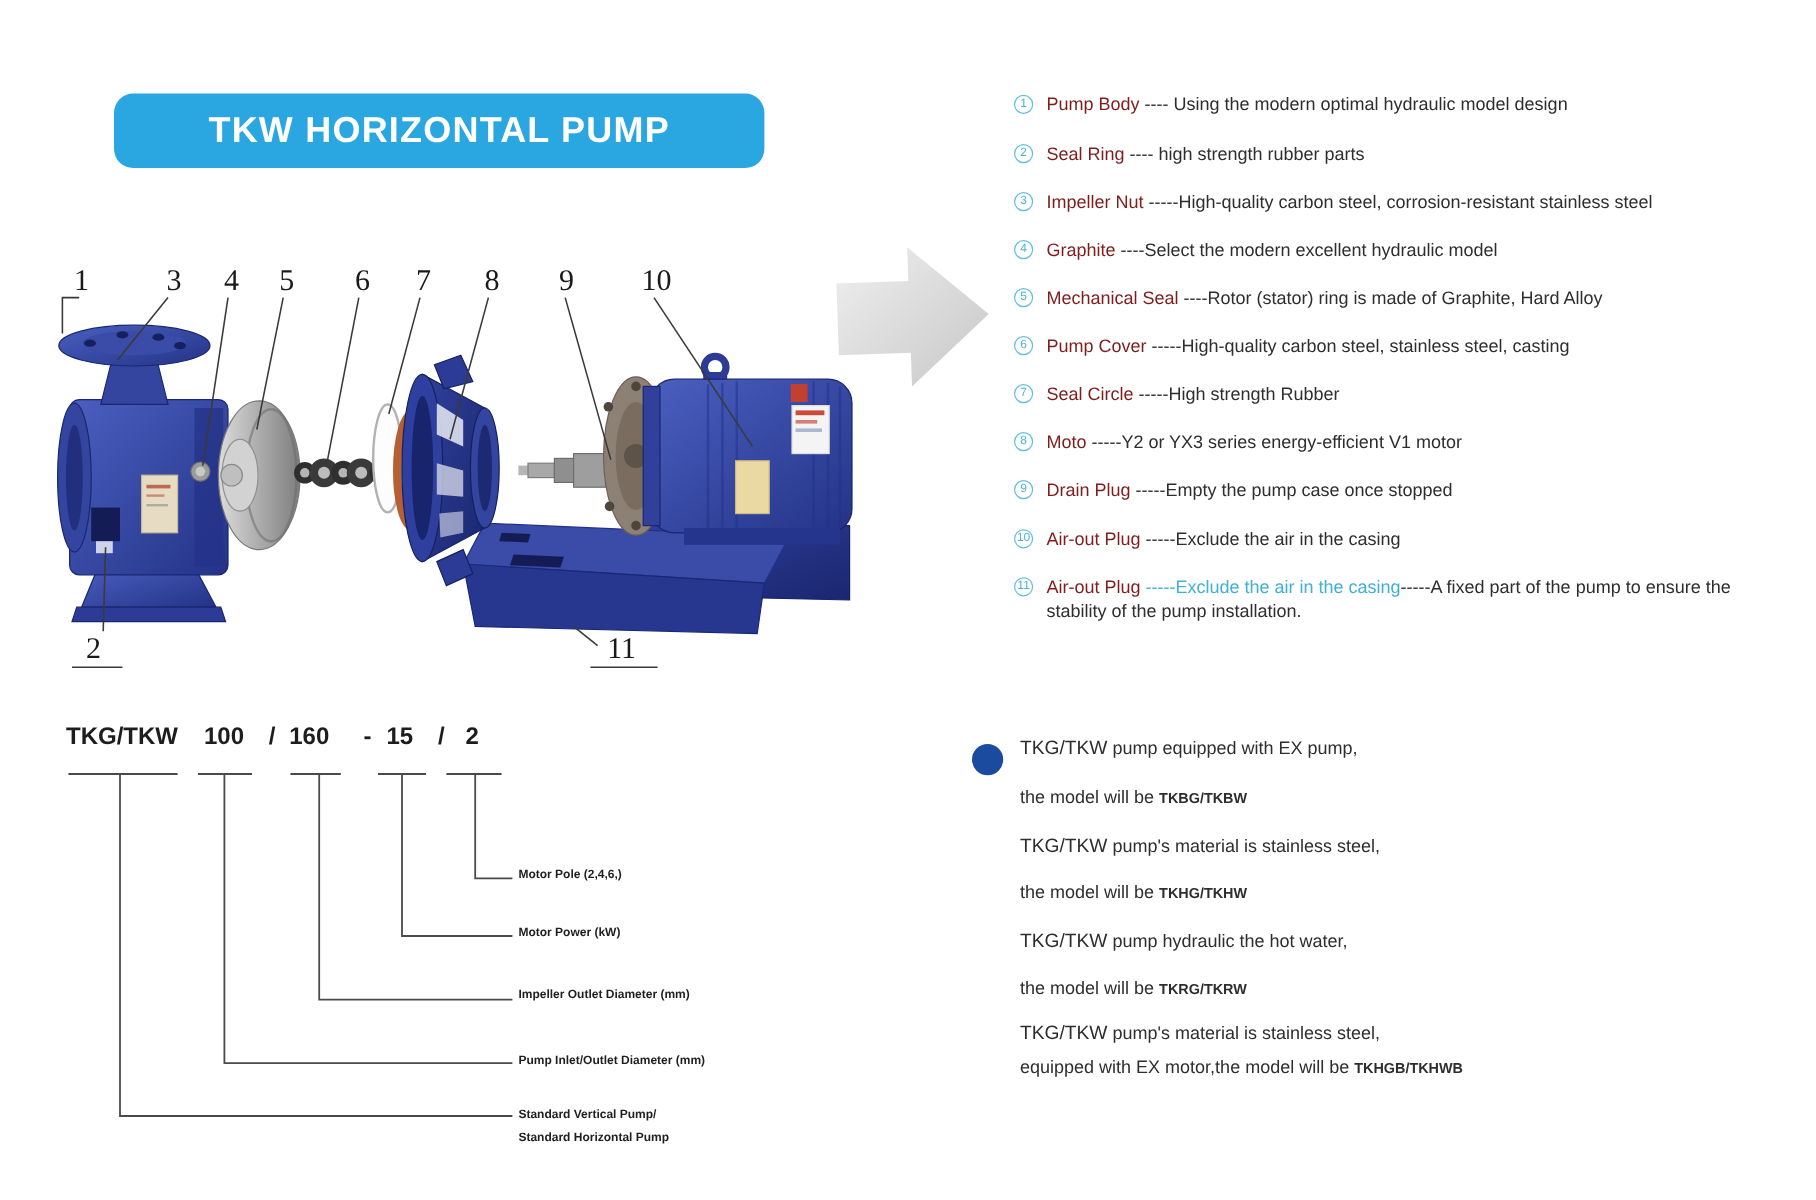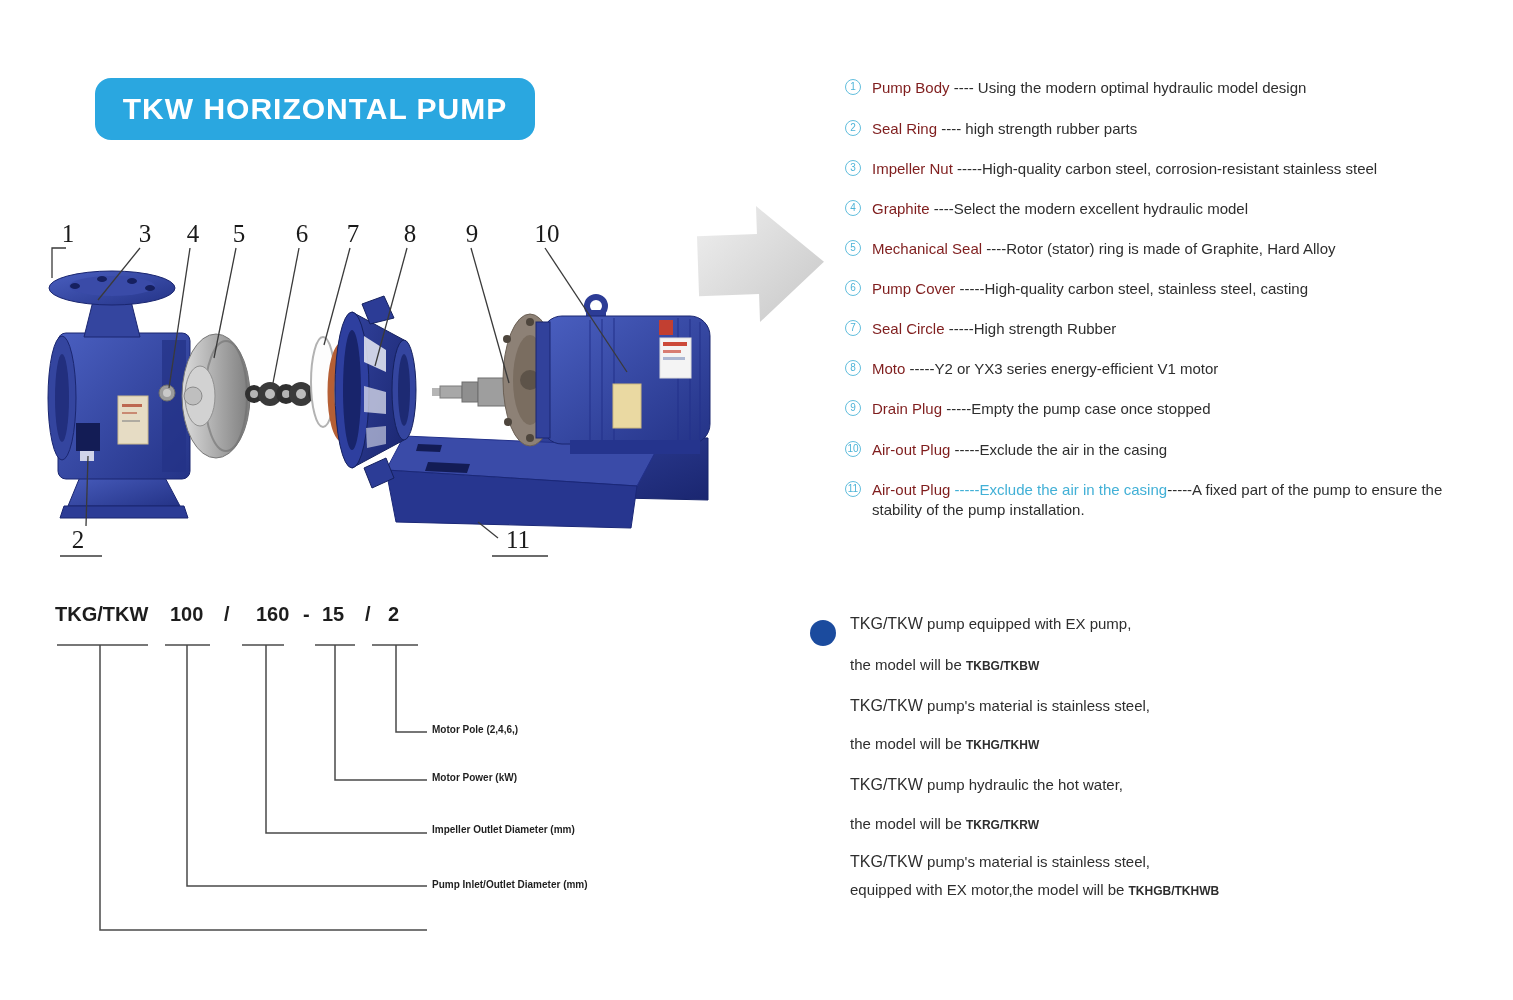--- a/index.html
+++ b/index.html
@@ -1,20 +1,20 @@
 <!DOCTYPE html>
 <html><head>
 <meta charset="utf-8">
 <style>
   html,body{margin:0;padding:0;background:#ffffff;}
   body{font-family:"Liberation Sans", sans-serif;}
   .page{position:relative;width:1513px;height:1000px;background:#ffffff;overflow:hidden;}
 
   
-  .banner{position:absolute;left:95px;top:78px;width:440px;height:62px;background:#2aa7e0;
+  .banner{position:absolute;left:95px;top:78px;width:542px;height:62px;background:#2aa7e0;
           border-radius:16px;display:flex;align-items:center;justify-content:center;}
   .banner-title{color:#ffffff;font-size:30px;font-weight:bold;letter-spacing:1px;}
 
   
   .parts-list{position:absolute;left:845px;top:78px;width:648px;height:460px;}
   .part-row{position:absolute;left:0;padding-left:27px;font-size:15px;color:#2e2e2e;line-height:20px;}
   .part-num{position:absolute;left:0;top:1px;width:16px;height:16px;border:1px solid #62bedd;
             border-radius:50%;color:#4db4d8;font-size:10px;display:flex;align-items:center;
             justify-content:center;box-sizing:border-box;}
   .part-name{color:#7f1d1d;}
@@ -209,21 +209,21 @@
     <div class="part-row" style="top:321px"><span class="part-num">9</span><span class="part-name">Drain Plug</span><span> -----Empty the pump case once stopped</span></div>
     <div class="part-row" style="top:362px"><span class="part-num">10</span><span class="part-name">Air-out Plug</span><span> -----Exclude the air in the casing</span></div>
     <div class="part-row" style="top:402px;width:620px;white-space:normal;">
       <span class="part-num">11</span><span class="part-name">Air-out Plug</span><span class="cyan"> -----Exclude the air in the casing</span><span>-----A fixed part of the pump to ensure the stability of the pump installation.</span>
     </div>
   </div>
 
   <span class="model-prefix" style="left:55px;top:603px">TKG/TKW</span>
   <span class="model-seg" style="left:170px;top:603px">100</span>
   <span class="model-seg" style="left:224px;top:603px">/</span>
-  <span class="model-seg" style="left:256px;top:603px">160</span>
+  <span class="model-seg" style="left:241px;top:603px">160</span>
   <span class="model-seg" style="left:303px;top:603px">-</span>
   <span class="model-seg" style="left:322px;top:603px">15</span>
   <span class="model-seg" style="left:365px;top:603px">/</span>
   <span class="model-seg" style="left:388px;top:603px">2</span>
 
   <svg style="position:absolute;left:40px;top:635px;" width="660" height="330" viewBox="0 0 660 330">
     <g stroke="#4a4a4a" stroke-width="1.5" fill="none">
       <line x1="17" y1="10" x2="108" y2="10"></line>
       <line x1="125" y1="10" x2="170" y2="10"></line>
       <line x1="202" y1="10" x2="244" y2="10"></line>
@@ -234,20 +234,24 @@
       <polyline points="226,10 226,198 387,198"></polyline>
       <polyline points="295,10 295,145 387,145"></polyline>
       <polyline points="356,10 356,97 387,97"></polyline>
     </g>
   </svg>
 
   <div class="code-label" style="top:724px">Motor Pole (2,4,6,)</div>
   <div class="code-label" style="top:772px">Motor Power  (kW)</div>
   <div class="code-label" style="top:824px">Impeller Outlet Diameter (mm)</div>
   <div class="code-label" style="top:879px">Pump Inlet/Outlet Diameter (mm)</div>
+  <div class="code-label two-line" style="top:920px">
+    <div>Standard Vertical Pump/</div>
+    <div>Standard  Horizontal Pump</div>
+  </div>
 
   <div class="bullet"></div>
   <div class="notes">
     <div class="note-line" style="top:0px"><span class="note-pre">TKG/TKW</span><span> pump equipped with EX pump,</span><span class="note-strong"></span></div>
     <div class="note-line" style="top:41px"><span class="note-pre"></span><span>the model will be </span><span class="note-strong">TKBG/TKBW</span></div>
     <div class="note-line" style="top:82px"><span class="note-pre">TKG/TKW</span><span> pump's material is stainless steel,</span><span class="note-strong"></span></div>
     <div class="note-line" style="top:120px"><span class="note-pre"></span><span>the model will be </span><span class="note-strong">TKHG/TKHW</span></div>
     <div class="note-line" style="top:161px"><span class="note-pre">TKG/TKW</span><span> pump hydraulic the hot water,</span><span class="note-strong"></span></div>
     <div class="note-line" style="top:200px"><span class="note-pre"></span><span>the model will be </span><span class="note-strong">TKRG/TKRW</span></div>
     <div class="note-line" style="top:238px"><span class="note-pre">TKG/TKW</span><span> pump's material is stainless steel,</span><span class="note-strong"></span></div>

